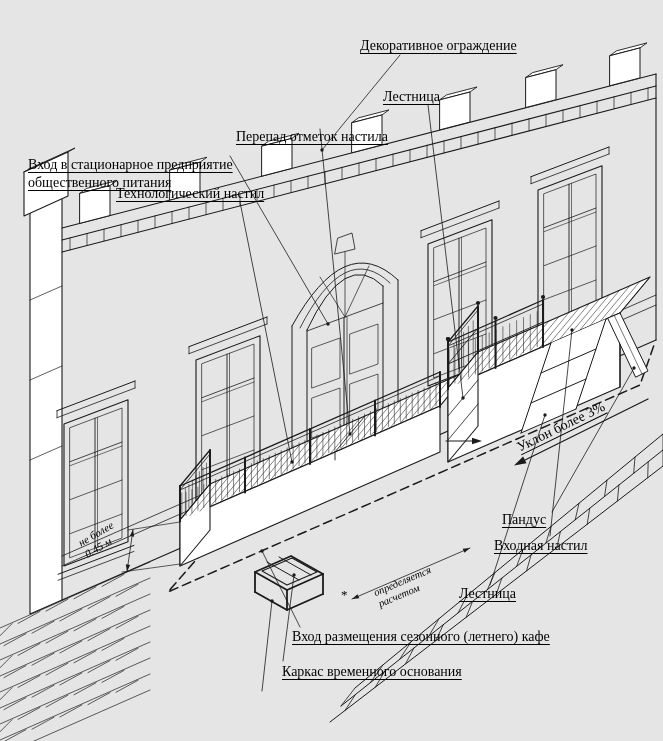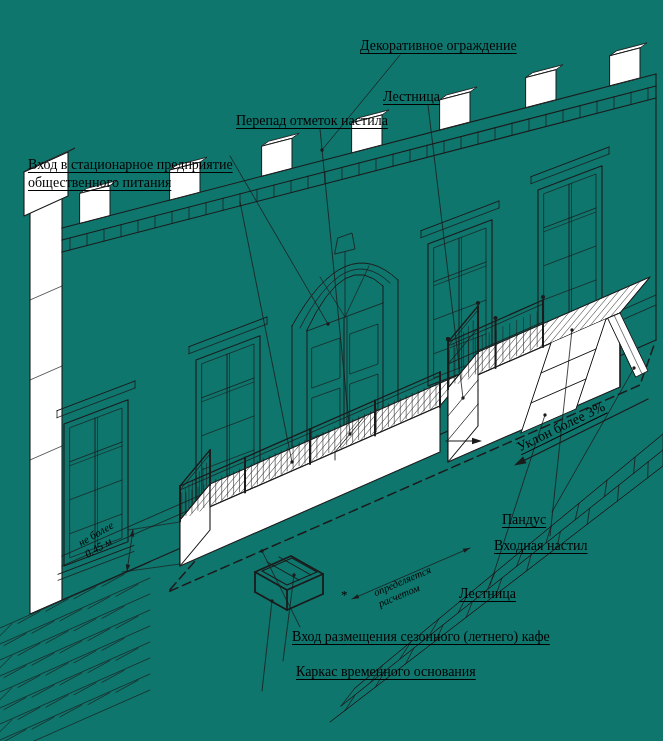--- a/index.html
+++ b/index.html
@@ -1,16 +1,16 @@
 <!DOCTYPE html>
 <html><head>
 <meta charset="utf-8">
 <style>
   html,body{margin:0;padding:0;background:#fff;}
-  .canvas{position:relative;width:663px;height:741px;background:#0f766e;overflow:hidden;
+  .canvas{position:relative;width:663px;height:741px;background:#e5e5e5;overflow:hidden;
           font-family:"Liberation Serif", serif;color:#000;}
   .canvas svg{position:absolute;left:0;top:0;}
   .lbl{position:absolute;font-size:14px;line-height:1.25;white-space:nowrap;color:#000;}
   .ul{text-decoration:underline;text-underline-offset:3px;}
   .slope-rot{transform:rotate(-26deg);transform-origin:0 0;}
   .dim-rot{font-size:11px;font-style:italic;transform:rotate(-30deg);transform-origin:0 0;line-height:1.15;}
   .calc-rot{font-size:10.5px;font-style:italic;transform:rotate(-23deg);transform-origin:0 0;line-height:1.15;}
   .star{font-size:13px;}
 </style>
 </head>
@@ -506,31 +506,32 @@
       <circle cx="262" cy="551" r="1.7"></circle>
             <circle cx="294" cy="575" r="1.7"></circle>
       <circle cx="272" cy="601" r="1.7"></circle>
     </g>
   </g>
  </g>
 </svg>
 
 <div class="lbl ul" style="left:360px;top:37px">Декоративное ограждение</div>
 <div class="lbl ul" style="left:383px;top:88px">Лестница</div>
-<div class="lbl ul" style="left:236px;top:112px">Перепад отметок настила</div>
+<div class="lbl ul" style="left:236px;top:128px">Перепад отметок настила</div>
 <div class="lbl" style="left:28px;top:156px">
   <div class="ul">Вход в стационарное предприятие</div>
   <div class="ul">общественного питания</div>
 </div>
+<div class="lbl ul" style="left:116px;top:185px">Технологический настил</div>
 <div class="lbl ul slope-rot" style="left:514px;top:440px">Уклон более 3%</div>
 <div class="lbl ul" style="left:502px;top:511px">Пандус</div>
 <div class="lbl ul" style="left:494px;top:537px">Входная настил</div>
 <div class="lbl ul" style="left:459px;top:585px">Лестница</div>
 <div class="lbl ul" style="left:292px;top:628px">Вход размещения сезонного (летнего) кафе</div>
-<div class="lbl ul" style="left:296px;top:663px">Каркас временного основания</div>
+<div class="lbl ul" style="left:282px;top:663px">Каркас временного основания</div>
 <div class="lbl dim-rot" style="left:76px;top:538px">
   <div>не более</div>
   <div>0.45 м</div>
 </div>
 <div class="lbl calc-rot" style="left:372px;top:588px">
   <div>определяется</div>
   <div>расчетом</div>
 </div>
 <div class="lbl star" style="left:341px;top:587px">*</div>
 

